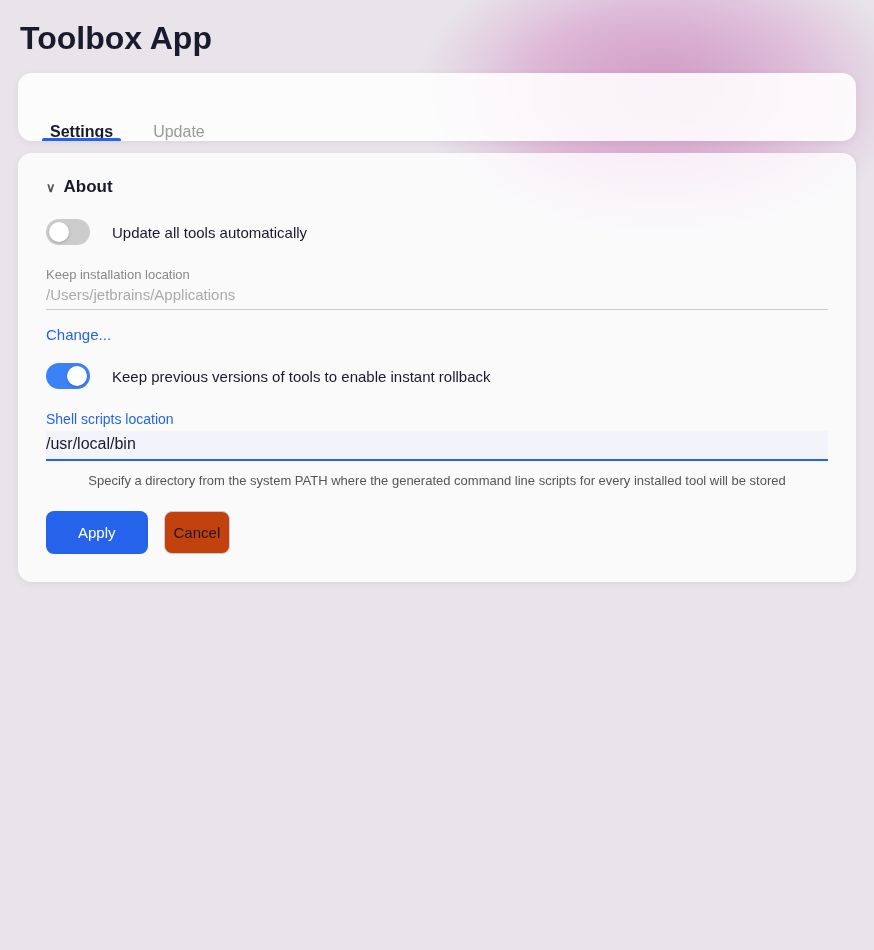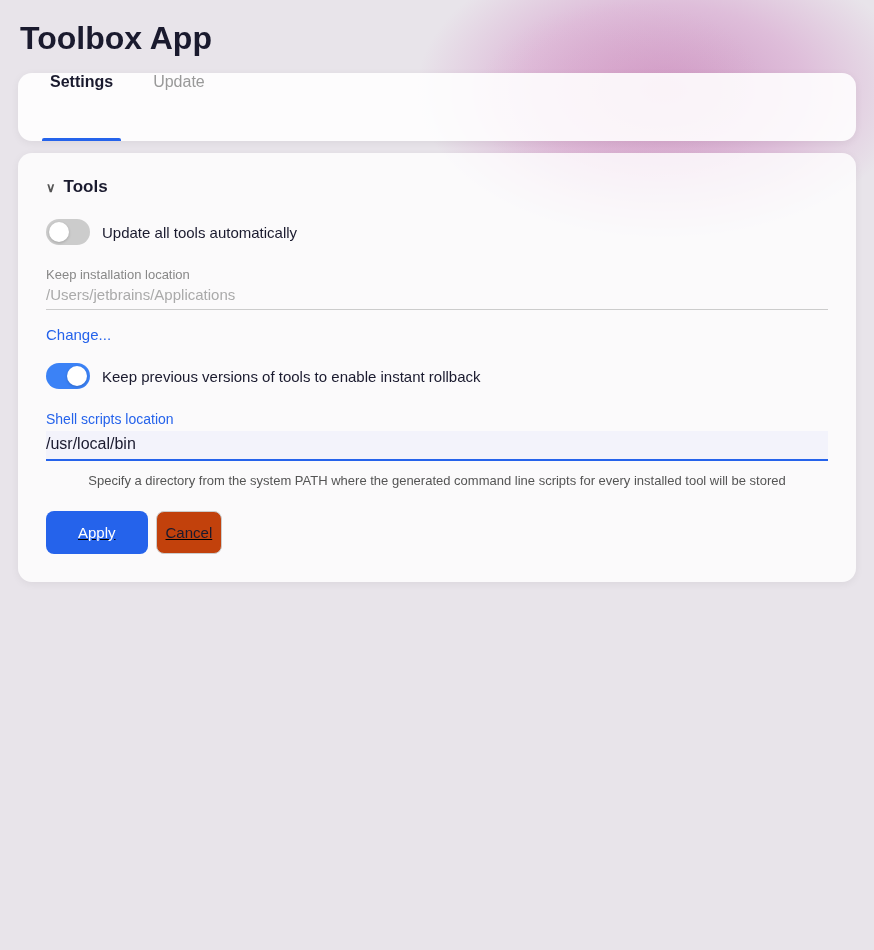--- a/index.html
+++ b/index.html
@@ -72,21 +72,21 @@
       display: flex;
       align-items: stretch;
       height: 68px;
       box-shadow: 0 2px 8px rgba(0,0,0,0.06);
     }
 
     .tab-item {
       display: flex;
       flex-direction: column;
       align-items: center;
-      justify-content: flex-start;
+      justify-content: flex-end;
       padding: 0 8px;
       margin-right: 24px;
       cursor: pointer;
       position: relative;
       font-size: 16px;
     }
 
     .tab-item.active {
       color: #1a1a2e;
       font-weight: 600;
@@ -129,21 +129,21 @@
 
     .chevron-icon {
       font-size: 13px;
       color: #555;
     }
 
     
     .toggle-row {
       display: flex;
       align-items: center;
-      gap: 12px;
+      gap: 22px;
       margin-bottom: 22px;
     }
 
     .toggle-label {
       font-size: 15px;
       color: #1a1a2e;
     }
 
     
     .toggle {
@@ -234,23 +234,22 @@
       color: #555;
       line-height: 1.5;
       margin-top: 10px;
       margin-bottom: 20px;
       text-align: center;
     }
 
     
     .action-buttons {
       display: flex;
-      gap: 8px;
+      gap: 16px;
       margin-top: 4px;
-      text-decoration: underline;
     }
 
     .btn-apply {
       background: #2563eb;
       color: white;
       border: none;
       border-radius: 8px;
       padding: 12px 32px;
       font-size: 15px;
       font-weight: 500;
@@ -287,21 +286,21 @@
     <div class="tab-item inactive">
       <span>Update</span>
     </div>
   </div>
 
   <div class="settings-card">
 
     
     <div class="section-header">
       <span class="chevron-icon">∨</span>
-      <span>Tools</span>
+      <span>About</span>
     </div>
 
     
     <div class="toggle-row">
       <div class="toggle off">
         <div class="toggle-thumb"></div>
       </div>
       <span class="toggle-label">Update all tools automatically</span>
     </div>
 

